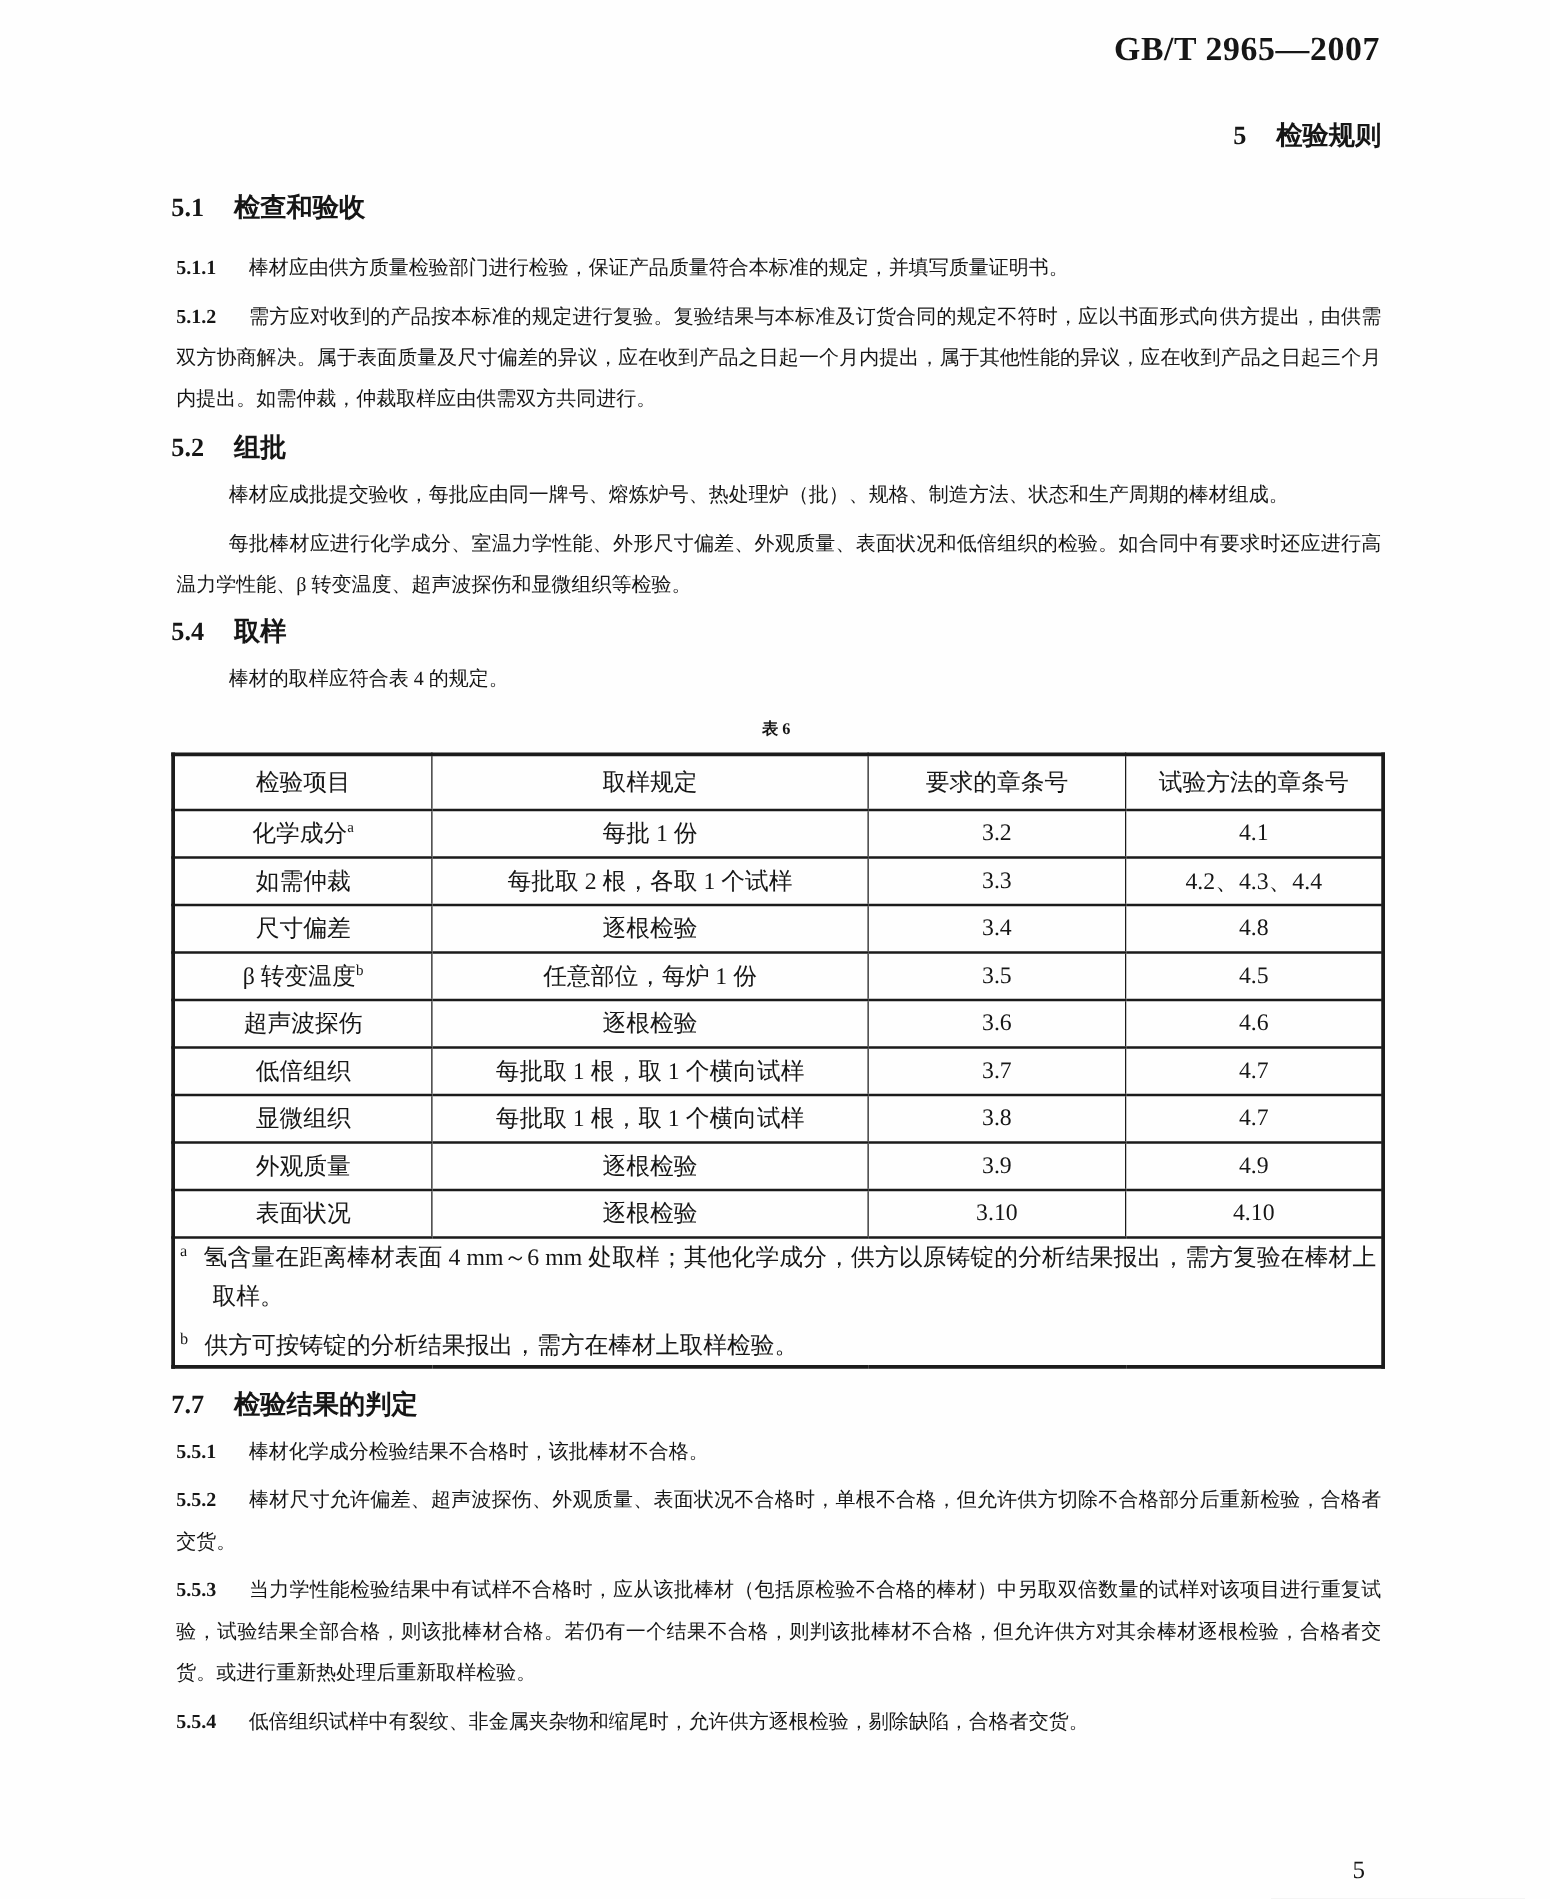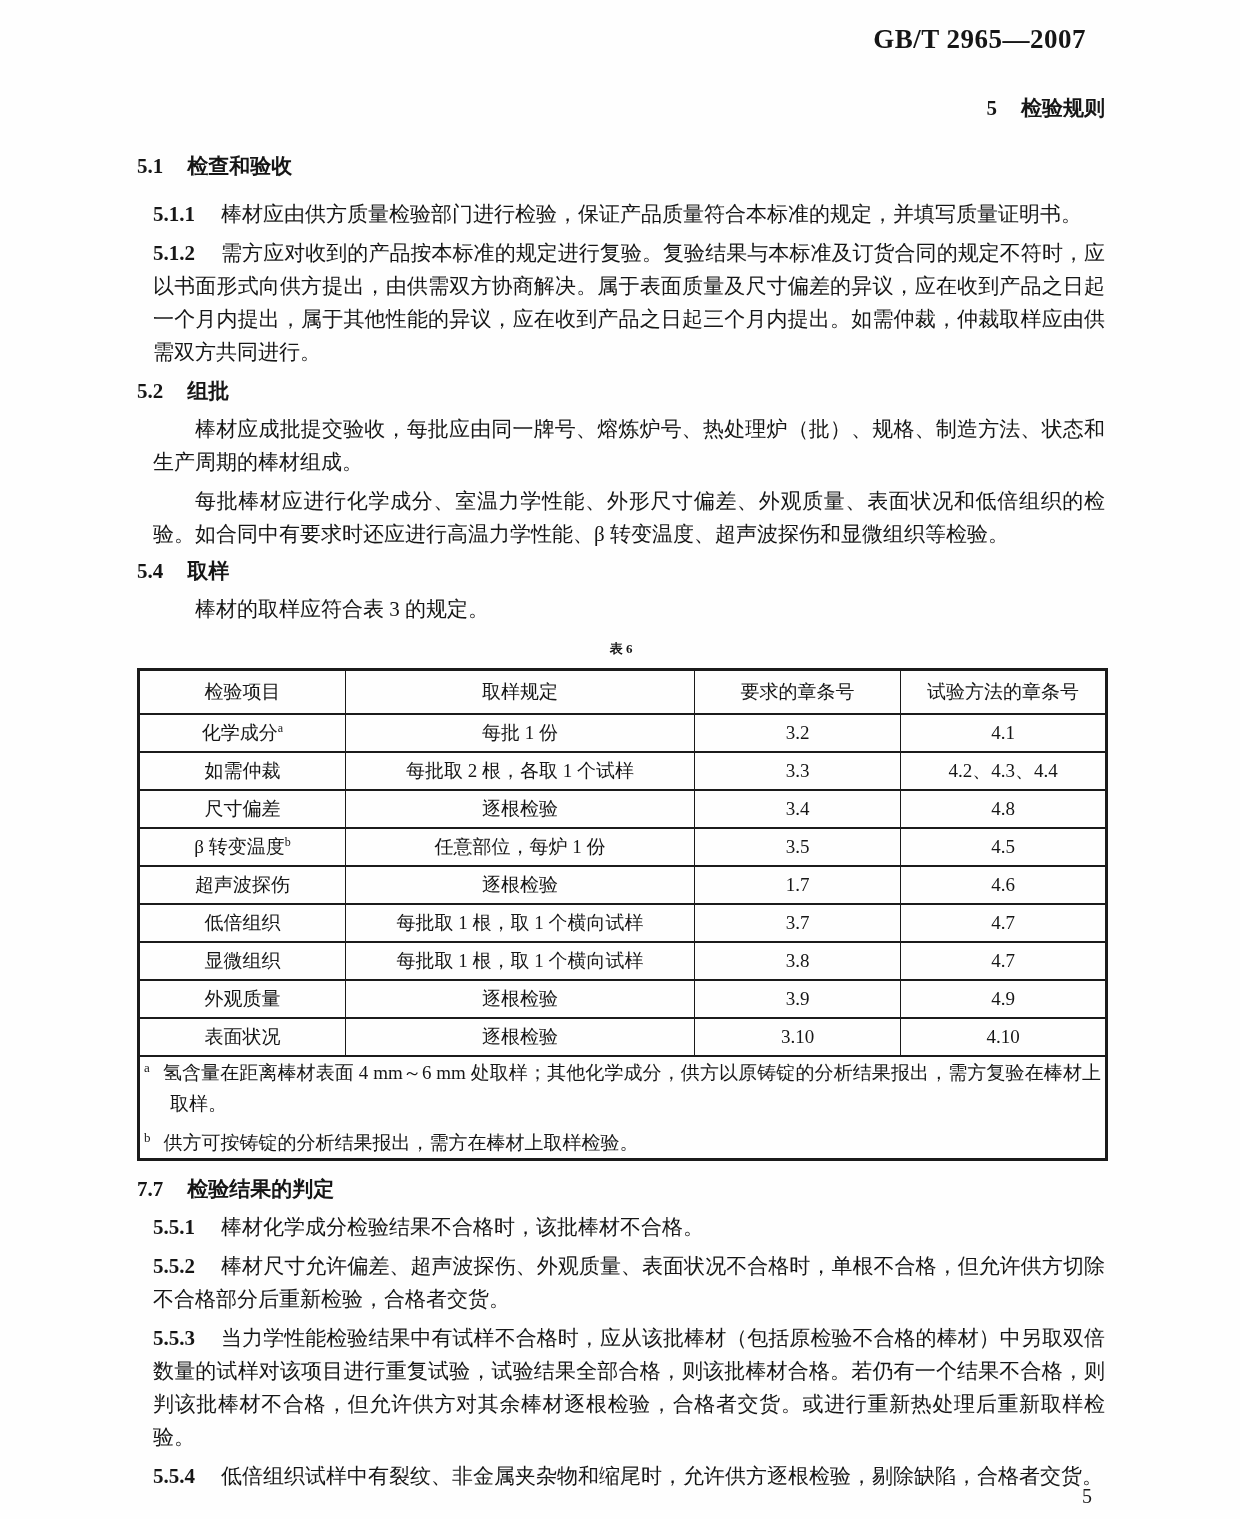--- a/index.html
+++ b/index.html
@@ -13,44 +13,44 @@
     height: 1519px;
     margin: 0 auto;
     background: #fefefe;
     color: #161616;
     font-family: "Liberation Serif", "DejaVu Serif", serif;
     overflow: hidden;
   }
   .std-number {
     position: absolute;
     top: 24px;
-    right: 154px;
+    right: 136px;
     font-size: 27px;
     font-weight: 700;
     letter-spacing: 0.5px;
     white-space: nowrap;
   }
   .content {
     position: absolute;
     left: 137px;
     top: 94px;
     width: 968px;
   }
   .sec-heading {
     font-size: 21px;
     font-weight: 700;
     margin: 0 0 18px 0;
     line-height: 28px;
   }
   .sec-heading .snum { margin-right: 24px; }
   .top-heading { margin-bottom: 30px; text-align: right; }
   p.clause, p.body-para {
-    font-size: 21px;
+    font-size: 16px;
     line-height: 33px;
-    margin: 0 0 6px 16px;
+    margin: 0 0 6px 4px;
     text-align: justify;
   }
   p.clause .cnum {
     font-weight: 700;
     margin-right: 26px;
     white-space: nowrap;
   }
   p.body-para { text-indent: 42px; }
   .tbl-caption {
     font-size: 13px;
@@ -136,21 +136,21 @@
 
     <p class="body-para">棒材应成批提交验收，每批应由同一牌号、熔炼炉号、热处理炉（批）、规格、制造方法、状态和生产周期的棒材组成。</p>
 
 
     <p class="body-para">每批棒材应进行化学成分、室温力学性能、外形尺寸偏差、外观质量、表面状况和低倍组织的检验。如合同中有要求时还应进行高温力学性能、β 转变温度、超声波探伤和显微组织等检验。</p>
 
     <div class="sec-heading" style="margin-top:4px;margin-bottom:8px;">
       <span class="snum">5.4</span><span>取样</span>
     </div>
 
-    <p class="body-para">棒材的取样应符合表 3 的规定。</p>
+    <p class="body-para">棒材的取样应符合表 4 的规定。</p>
 
     <div class="tbl-caption">表 6</div>
 
     <table class="tbl6">
       <colgroup>
           <col class="c1">
           <col class="c2">
           <col class="c3">
           <col class="c4">
         </colgroup>
@@ -183,21 +183,21 @@
         </tr>
         <tr>
           <td><span>β 转变温度</span><sup class="fnmark">b</sup></td>
           <td>任意部位，每炉 1 份</td>
           <td>3.5</td>
           <td>4.5</td>
         </tr>
         <tr>
           <td><span>超声波探伤</span><sup class="fnmark"></sup></td>
           <td>逐根检验</td>
-          <td>1.7</td>
+          <td>3.6</td>
           <td>4.6</td>
         </tr>
         <tr>
           <td><span>低倍组织</span><sup class="fnmark"></sup></td>
           <td>每批取 1 根，取 1 个横向试样</td>
           <td>3.7</td>
           <td>4.7</td>
         </tr>
         <tr>
           <td><span>显微组织</span><sup class="fnmark"></sup></td>

